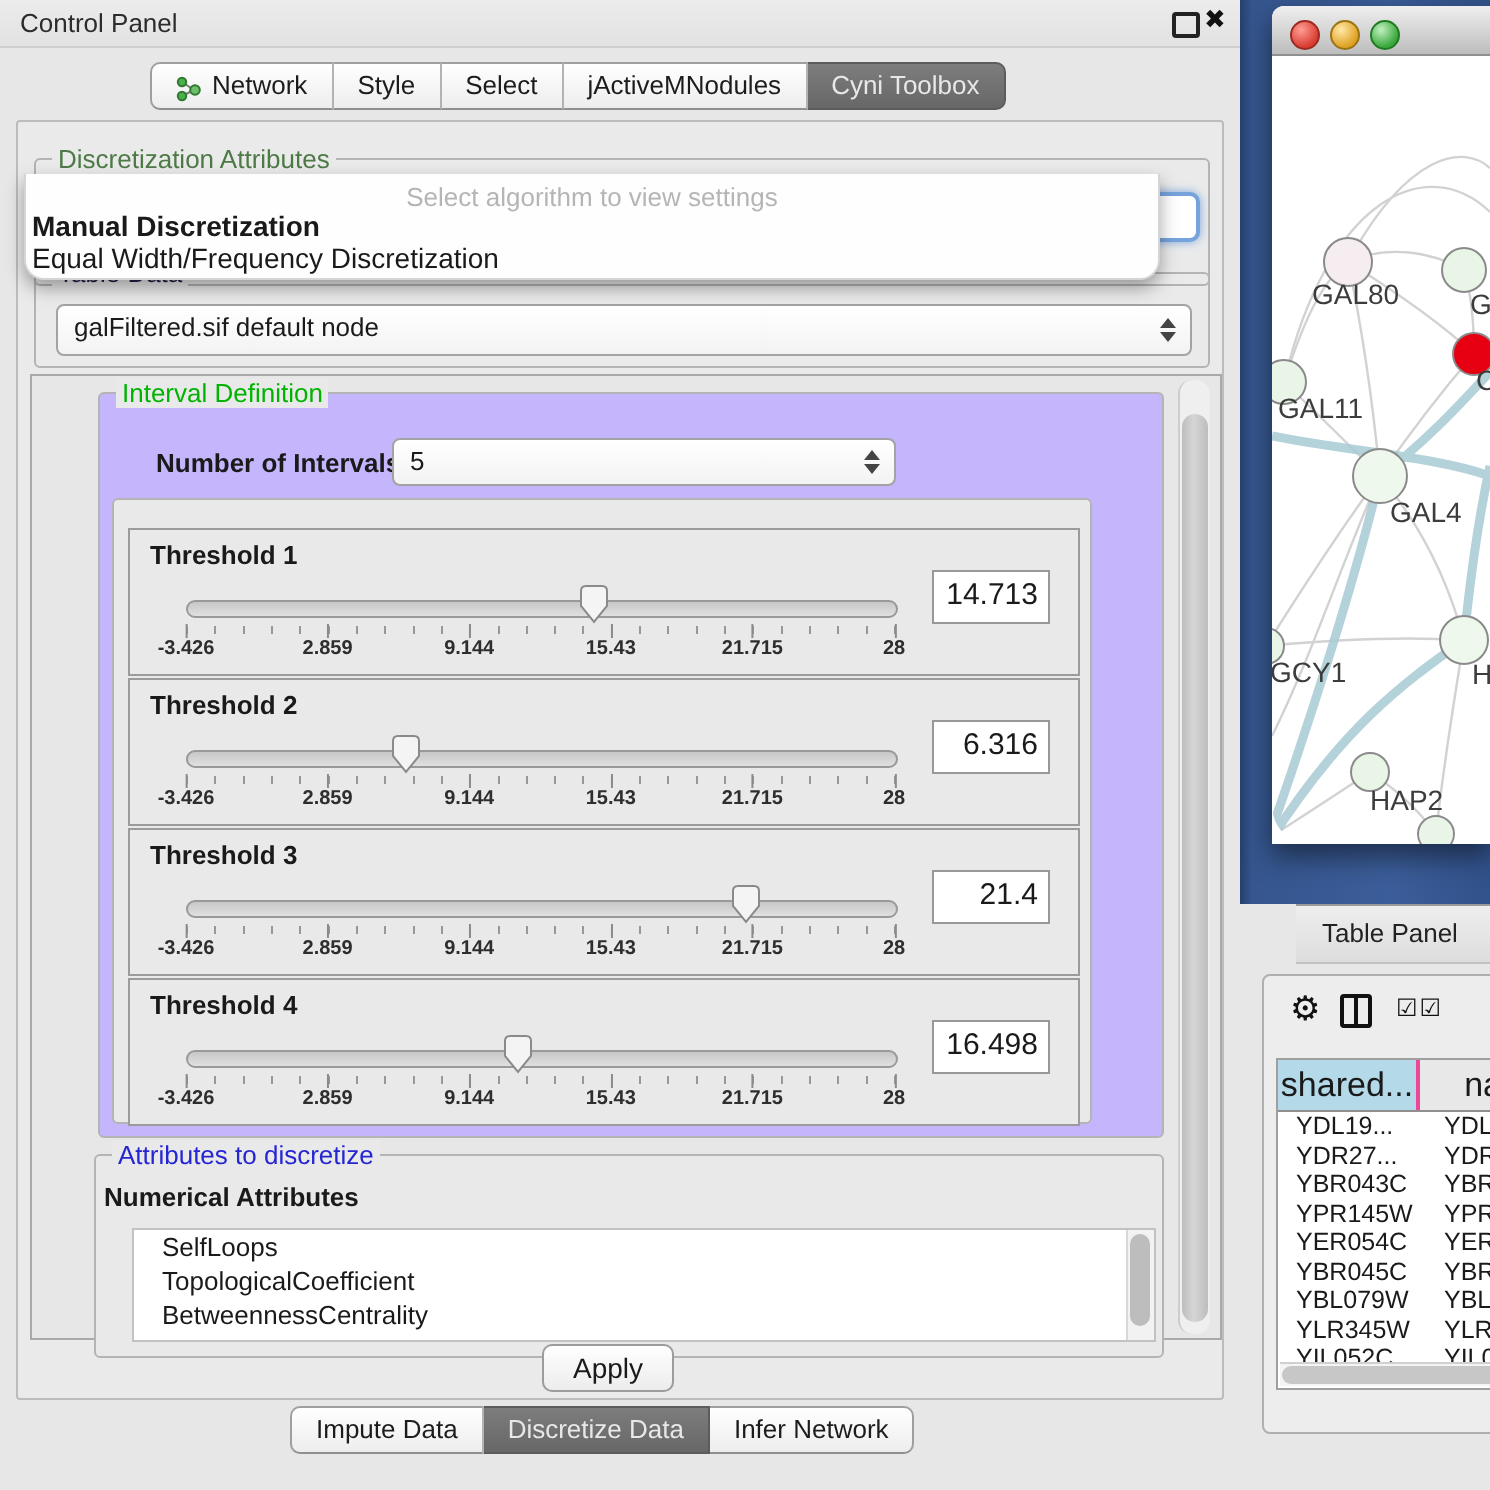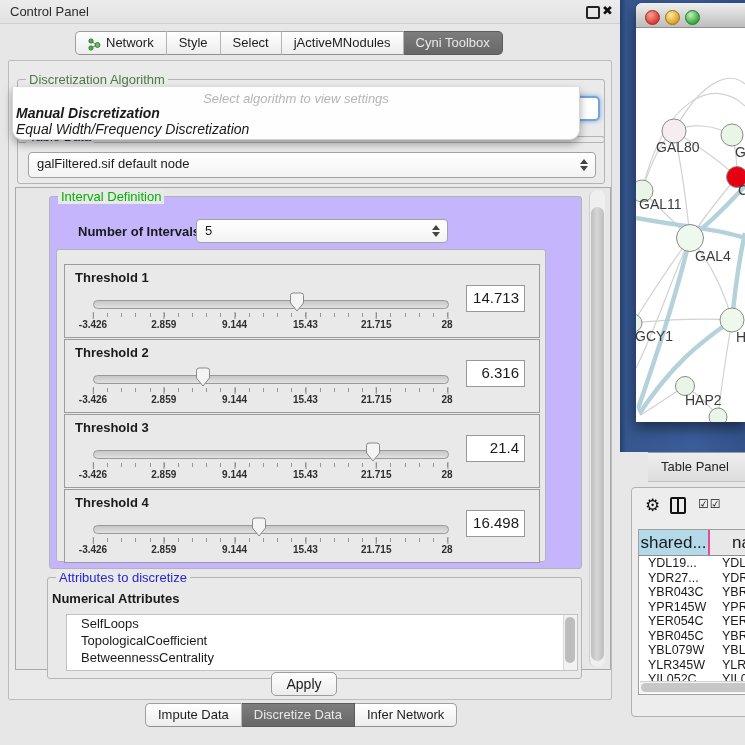--- a/index.html
+++ b/index.html
@@ -41,21 +41,21 @@
   
   .combo{position:absolute;background:linear-gradient(#ffffff,#f3f3f3);border:1px solid #a3a3a3;border-radius:4px;font-size:13px;}
   .combo .val{position:absolute;left:8px;top:3px;white-space:nowrap;}
   .stepper{position:absolute;right:7px;top:50%;width:9px;height:12px;margin-top:-6px;}
   .stepper::before,.stepper::after{content:"";position:absolute;left:1px;border-left:4px solid transparent;border-right:4px solid transparent;}
   .stepper::before{top:0;border-bottom:5px solid #444;}
   .stepper::after{bottom:0;border-top:5px solid #444;}
 
   
   #algo-popup{left:12px;top:87px;width:566px;height:52px;background:#fefefe;border:1px solid #d5d5d5;border-top:none;
-    border-radius:0 0 10px 10px;box-shadow:0 4px 9px rgba(0,0,0,.35);z-index:20;font-style:italic;}
+    border-radius:0 0 10px 10px;box-shadow:0 4px 9px rgba(0,0,0,.35);z-index:20;}
   #algo-hint{left:0;right:0;top:4px;text-align:center;font-size:13px;color:#b5b5b5;}
   .algo-opt{position:absolute;left:3px;font-size:14px;white-space:nowrap;}
   #algo-opt-0{top:18px;font-weight:bold;}
   #algo-opt-1{top:34px;}
   #hidden-combo{left:548px;top:96px;width:48px;height:21px;background:#fff;border:2px solid #76a3dc;border-radius:5px;
     box-shadow:0 0 5px #7aa6e0;z-index:5;}
 
   
   #scroll-area{left:14px;top:186px;width:594px;height:481px;background:#e7e7e7;border:1px solid #a9a9a9;}
   #v-scrollbar{position:absolute;right:5px;top:2px;width:15px;bottom:2px;background:#efefef;border-left:1px solid #cdcdcd;border-radius:7px;}
@@ -150,21 +150,21 @@
     </div>
     <div class="tab"><span>Style</span></div>
     <div class="tab"><span>Select</span></div>
     <div class="tab"><span>jActiveMNodules</span></div>
     <div class="tab active"><span>Cyni Toolbox</span></div>
   </div>
 
   <div class="abs" id="cp-body">
 
     <div class="group" id="algo-group" style="left:8px;top:18px;width:586px;height:62px;">
-      <span class="legend dullgreen">Discretization Algorithm</span>
+      <span class="legend dullgreen">Discretization Attributes</span>
     </div>
 
     <div class="group" id="table-data-group" style="left:8px;top:75px;width:586px;height:46px;">
       <span class="legend dark">Table Data</span>
       <div class="combo" style="left:10px;top:15px;width:566px;height:24px;">
         <span class="val">galFiltered.sif default node</span>
         <span class="stepper"></span>
       </div>
     </div>
 

